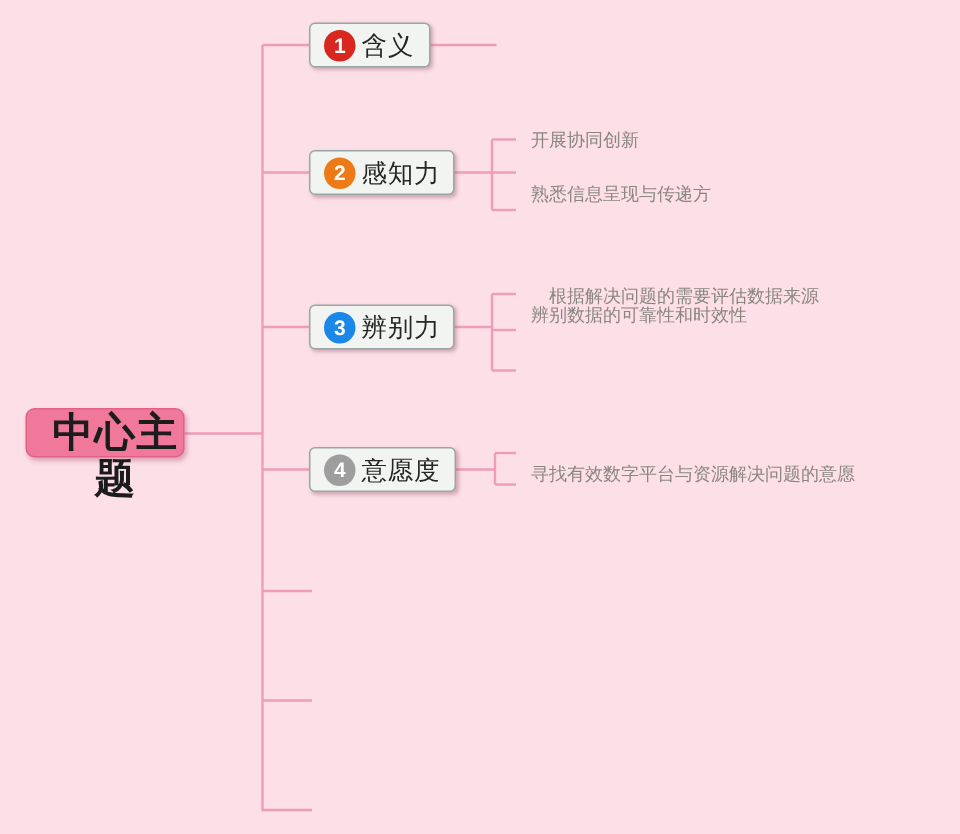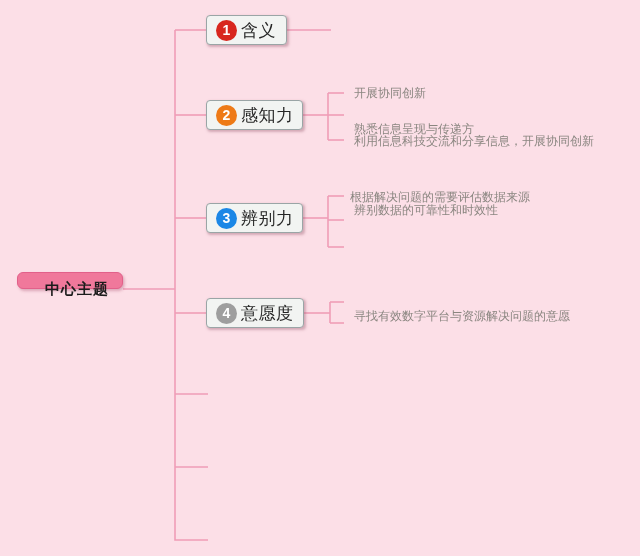--- a/index.html
+++ b/index.html
@@ -10,24 +10,24 @@
   }
   html,body{margin:0;padding:0;}
   body{font-family:"Liberation Sans","DejaVu Sans",sans-serif;}
   .canvas{
     position:relative; width:640px; height:556px; overflow:hidden;
     background:var(--background);
   }
   svg.links{position:absolute; left:0; top:0; pointer-events:none;}
   svg.links path{fill:none; stroke:var(--line); stroke-width:1.6px;}
   .central{
-    position:absolute; left:17px; top:272px; width:106px; height:17px;
+    position:absolute; left:17px; top:272px; width:106px; height:33px;
     background:var(--central-fill); border:1px solid var(--central-border);
     border-radius:6px; box-sizing:border-box;
-    color:var(--central-text); font-size:15px; font-weight:bold;
+    color:var(--central-text); font-size:27px; font-weight:bold;
     line-height:31px; text-align:center; letter-spacing:1px;
     box-shadow:1.5px 2px 3px rgba(160,60,95,.35);
     cursor:default;
     padding-left:14px;
   }
   .node{
     position:absolute; left:206px; height:30px;
     background:var(--node-fill); border:1.5px solid var(--node-border);
     border-radius:4px; box-sizing:border-box;
     display:flex; align-items:center; gap:4px; padding:0 12px 0 9px;
@@ -102,20 +102,19 @@
   </div>
 
   <div class="node" style="top:298px; width:98px;">
     <span class="badge" style="background-color: rgb(158, 158, 158);">4</span>
     <span class="node-label">意愿度</span>
   </div>
 
 
   <div class="leaf" style="left:354px; top:85px;">开展协同创新</div>
   <div class="leaf" style="left:354px; top:109px;margin-top:12px;">熟悉信息呈现与传递方</div>
-  <div class="leaf" style="left:354px; top:133px;">利用信息科技交流和分享信息，开展协同创新</div>
 
-  <div class="leaf" style="left:350px; top:189px;">根据解决问题的需要评估数据来源</div>
+  <div class="leaf" style="left:366px; top:189px;">根据解决问题的需要评估数据来源</div>
   <div class="leaf" style="left:354px; top:202px;">辨别数据的可靠性和时效性</div>
 
   <div class="leaf" style="left:354px; top:308px;">寻找有效数字平台与资源解决问题的意愿</div>
 
 </div>
 
 </body></html>

